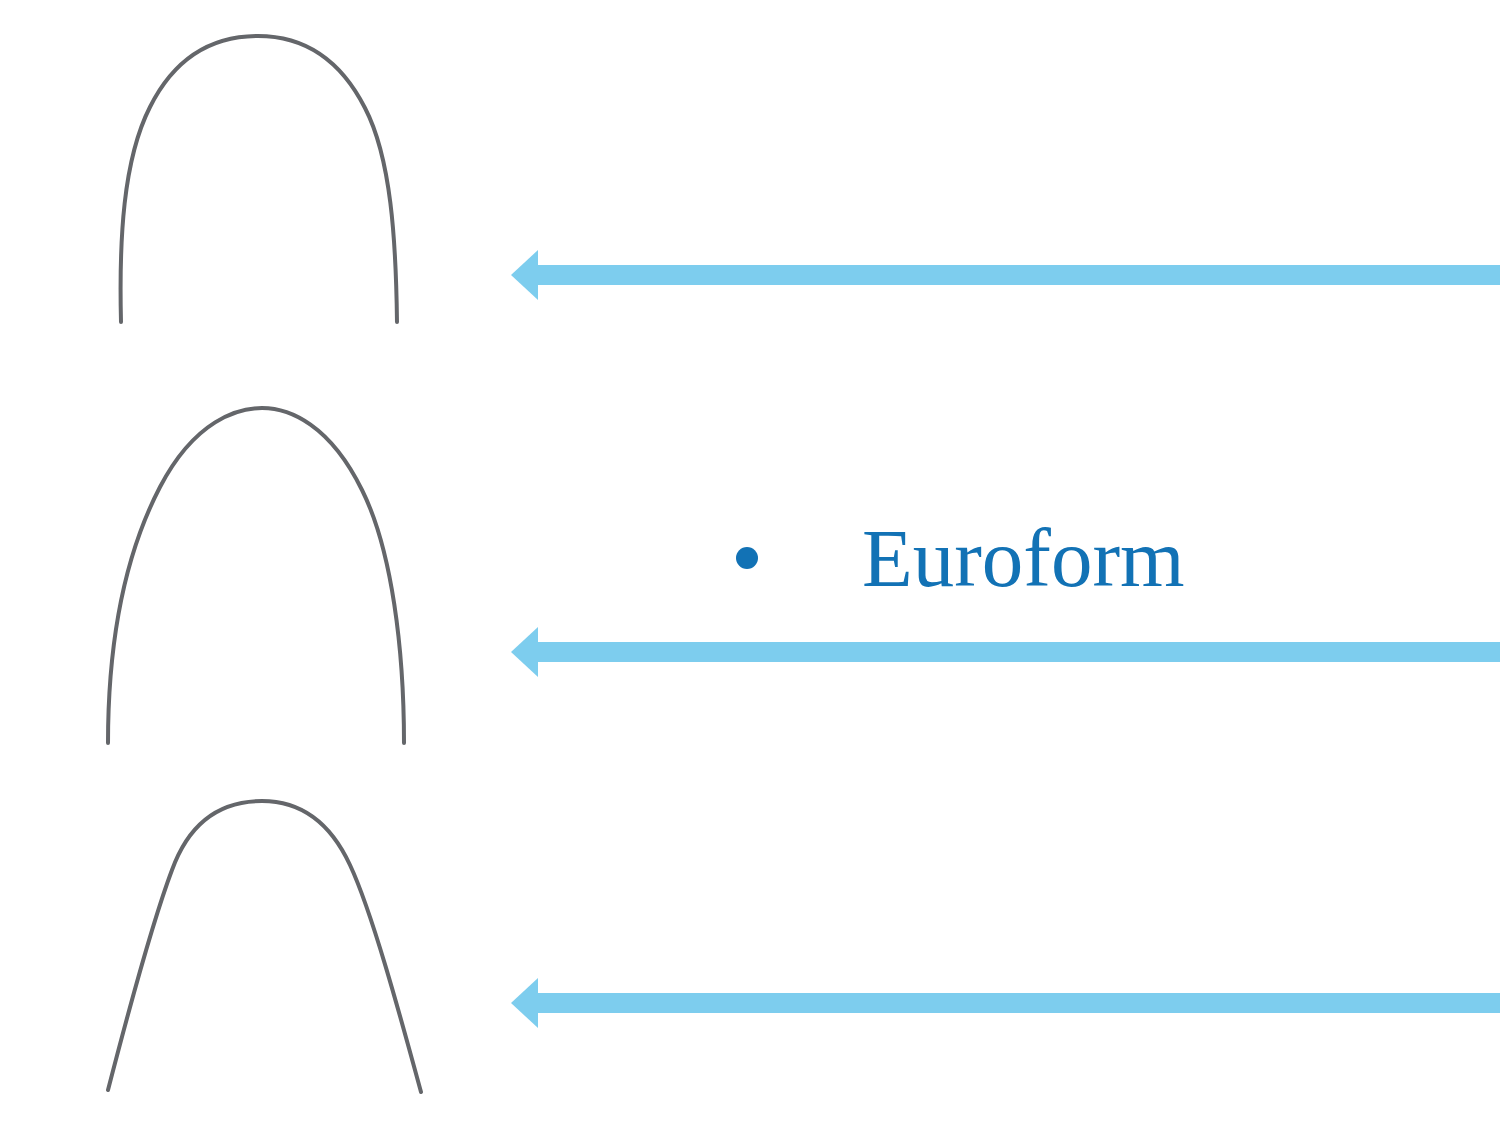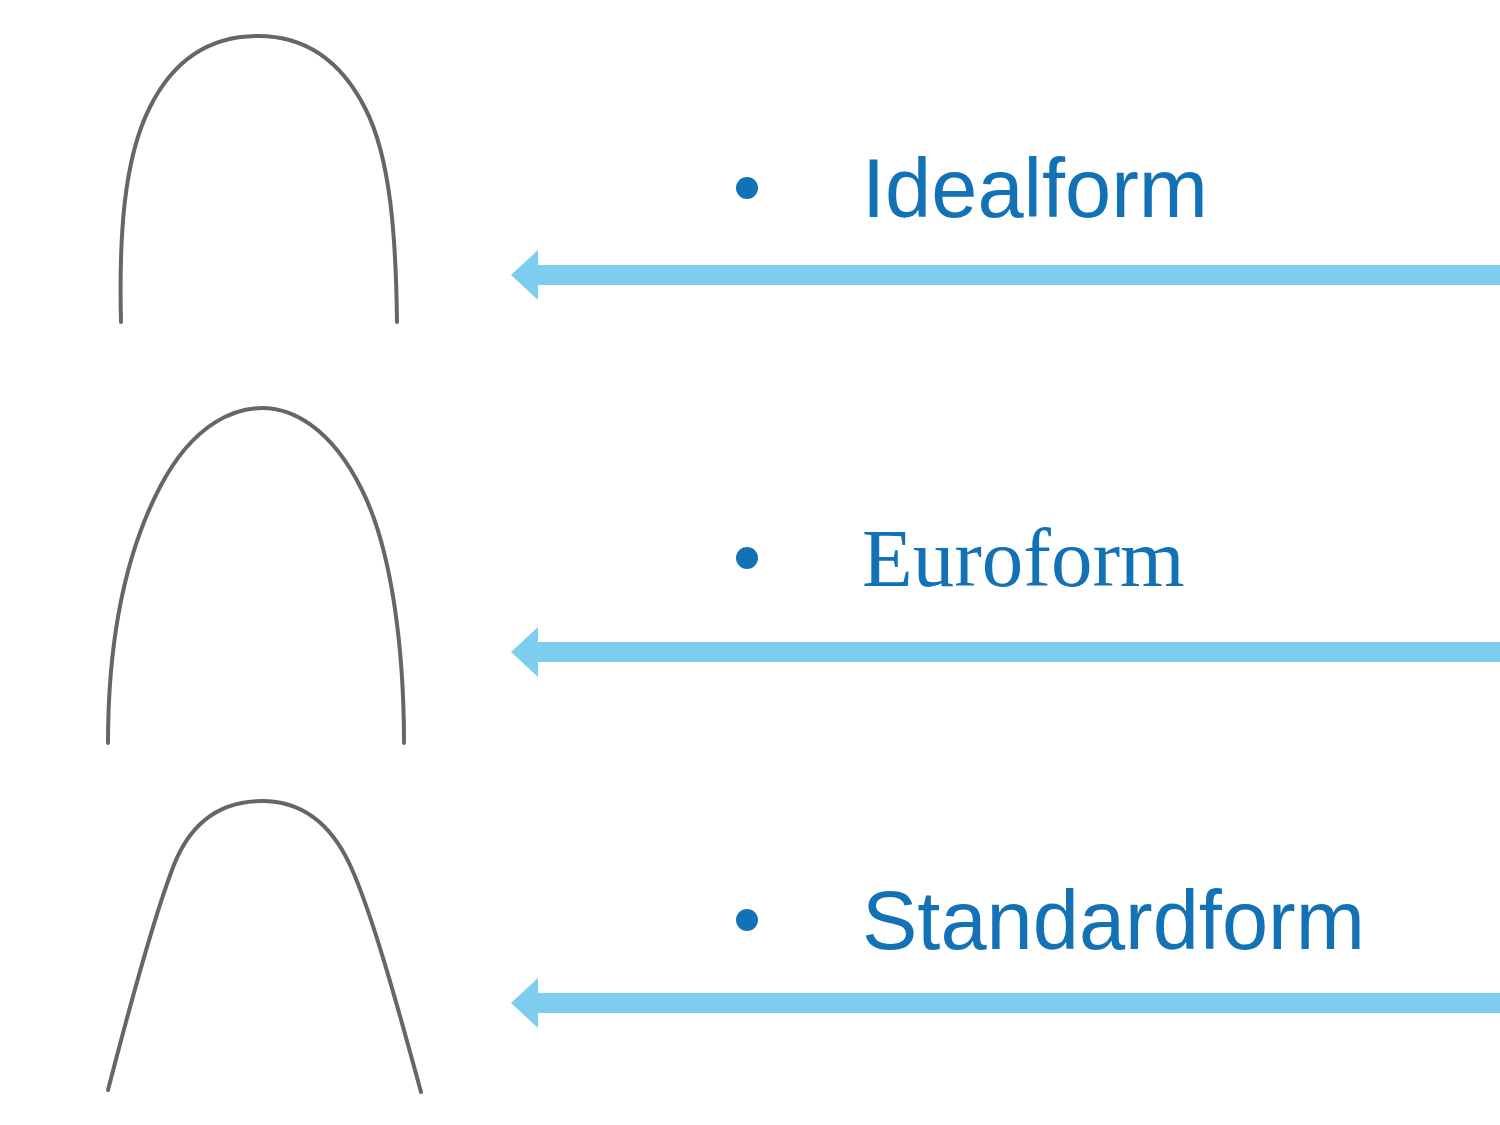--- a/index.html
+++ b/index.html
@@ -68,40 +68,32 @@
 <body>
 
 <div class="slide">
 
   <svg class="arches" viewBox="0 0 1500 1125">
     <path d="M 121,322 C 119,240 123,160 150,107 C 175,57 213,36 258,36 C 302,36 339,57 365,108 C 391,158 396,240 397,322"></path>
     <path d="M 108,743 C 108,650 122,560 160,487 C 195,420 238,408 262,408 C 290,408 330,425 362,490 C 392,550 404,650 404,743"></path>
     <path d="M 108,1090 C 130,1005 155,915 172,870 C 190,820 222,801 262,801 C 300,801 330,822 350,865 C 372,912 400,1015 421,1092"></path>
   </svg>
 
-  <div class="row row-1">
-    <span class="bullet"></span>
-    <span class="label">Idealform</span>
-  </div>
   <div class="arrow arrow-1">
     <span class="head"></span>
     <span class="shaft"></span>
   </div>
 
   <div class="row row-2">
     <span class="bullet"></span>
     <span class="label">Euroform</span>
   </div>
   <div class="arrow arrow-2">
     <span class="head"></span>
     <span class="shaft"></span>
   </div>
 
-  <div class="row row-3">
-    <span class="bullet"></span>
-    <span class="label">Standardform</span>
-  </div>
   <div class="arrow arrow-3">
     <span class="head"></span>
     <span class="shaft"></span>
   </div>
 
 </div>
 
 </body></html>

